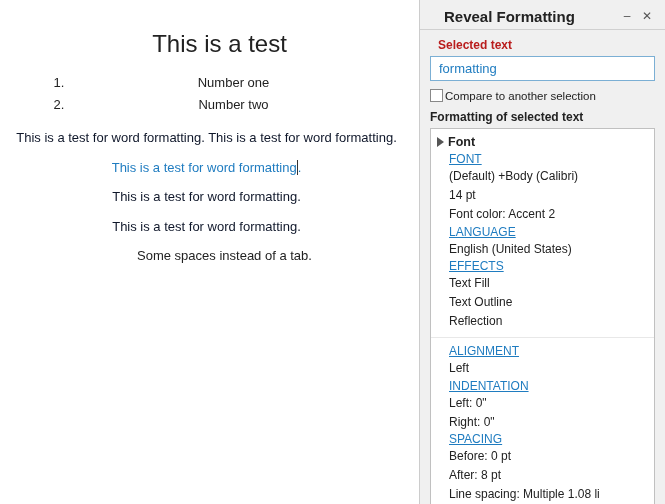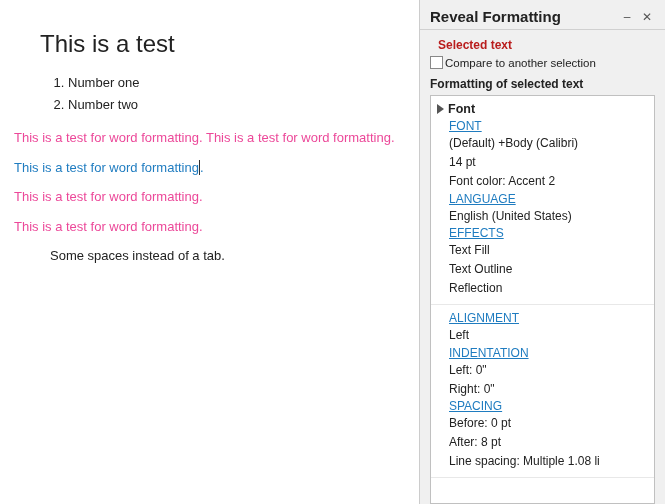--- a/index.html
+++ b/index.html
@@ -15,20 +15,21 @@
 
     
     #document-area {
       width: 420px;
       height: 504px;
       background: #fff;
       padding: 20px 20px 2px 14px;
       overflow: hidden;
       border-right: 1px solid #ccc;
       flex-shrink: 0;
+      text-align: center;
     }
 
     .doc-heading {
       font-size: 24px;
       font-weight: normal;
       color: #222;
       margin-bottom: 14px;
       margin-top: 10px;
       padding-left: 26px;
     }
@@ -40,21 +41,21 @@
     }
 
     .doc-list li {
       font-size: 13px;
       color: #222;
       line-height: 1.7;
     }
 
     .doc-para {
       font-size: 13px;
-      color: #ec4899;
+      color: #0f172a;
       margin-bottom: 10px;
       line-height: 1.5;
     }
 
     .doc-para-link {
       font-size: 13px;
       color: #1f7cc0;
       margin-bottom: 10px;
       line-height: 1.5;
       text-decoration: none;
@@ -73,23 +74,22 @@
       width: 245px;
       height: 504px;
       background: #f0f0f0;
       display: flex;
       flex-direction: column;
       flex-shrink: 0;
     }
 
     .panel-header {
       background: #f0f0f0;
-      padding: 8px 10px 4px 10px;
-      display: flex;
-      align-items: center;
+      padding: 8px 10px 4px 24px;
+      display: flex;
       justify-content: space-between;
       border-bottom: 1px solid #d0d0d0;
     }
 
     .panel-title {
       font-size: 15px;
       font-weight: 600;
       color: #222;
     }
 
@@ -254,20 +254,21 @@
   <div class="panel-header">
     <span class="panel-title">Reveal Formatting</span>
     <div class="panel-controls">
       <button class="panel-control-btn">–</button>
       <button class="panel-control-btn">✕</button>
     </div>
   </div>
 
   <div class="panel-body">
     <div class="section-label">Selected text</div>
+    <div class="selected-text-box">formatting</div>
 
     <div class="compare-row">
       <div class="compare-checkbox"></div>
       <span class="compare-label">Compare to another selection</span>
     </div>
 
     <div class="formatting-header">Formatting of selected text</div>
 
     <div class="formatting-scroll-area">
 

